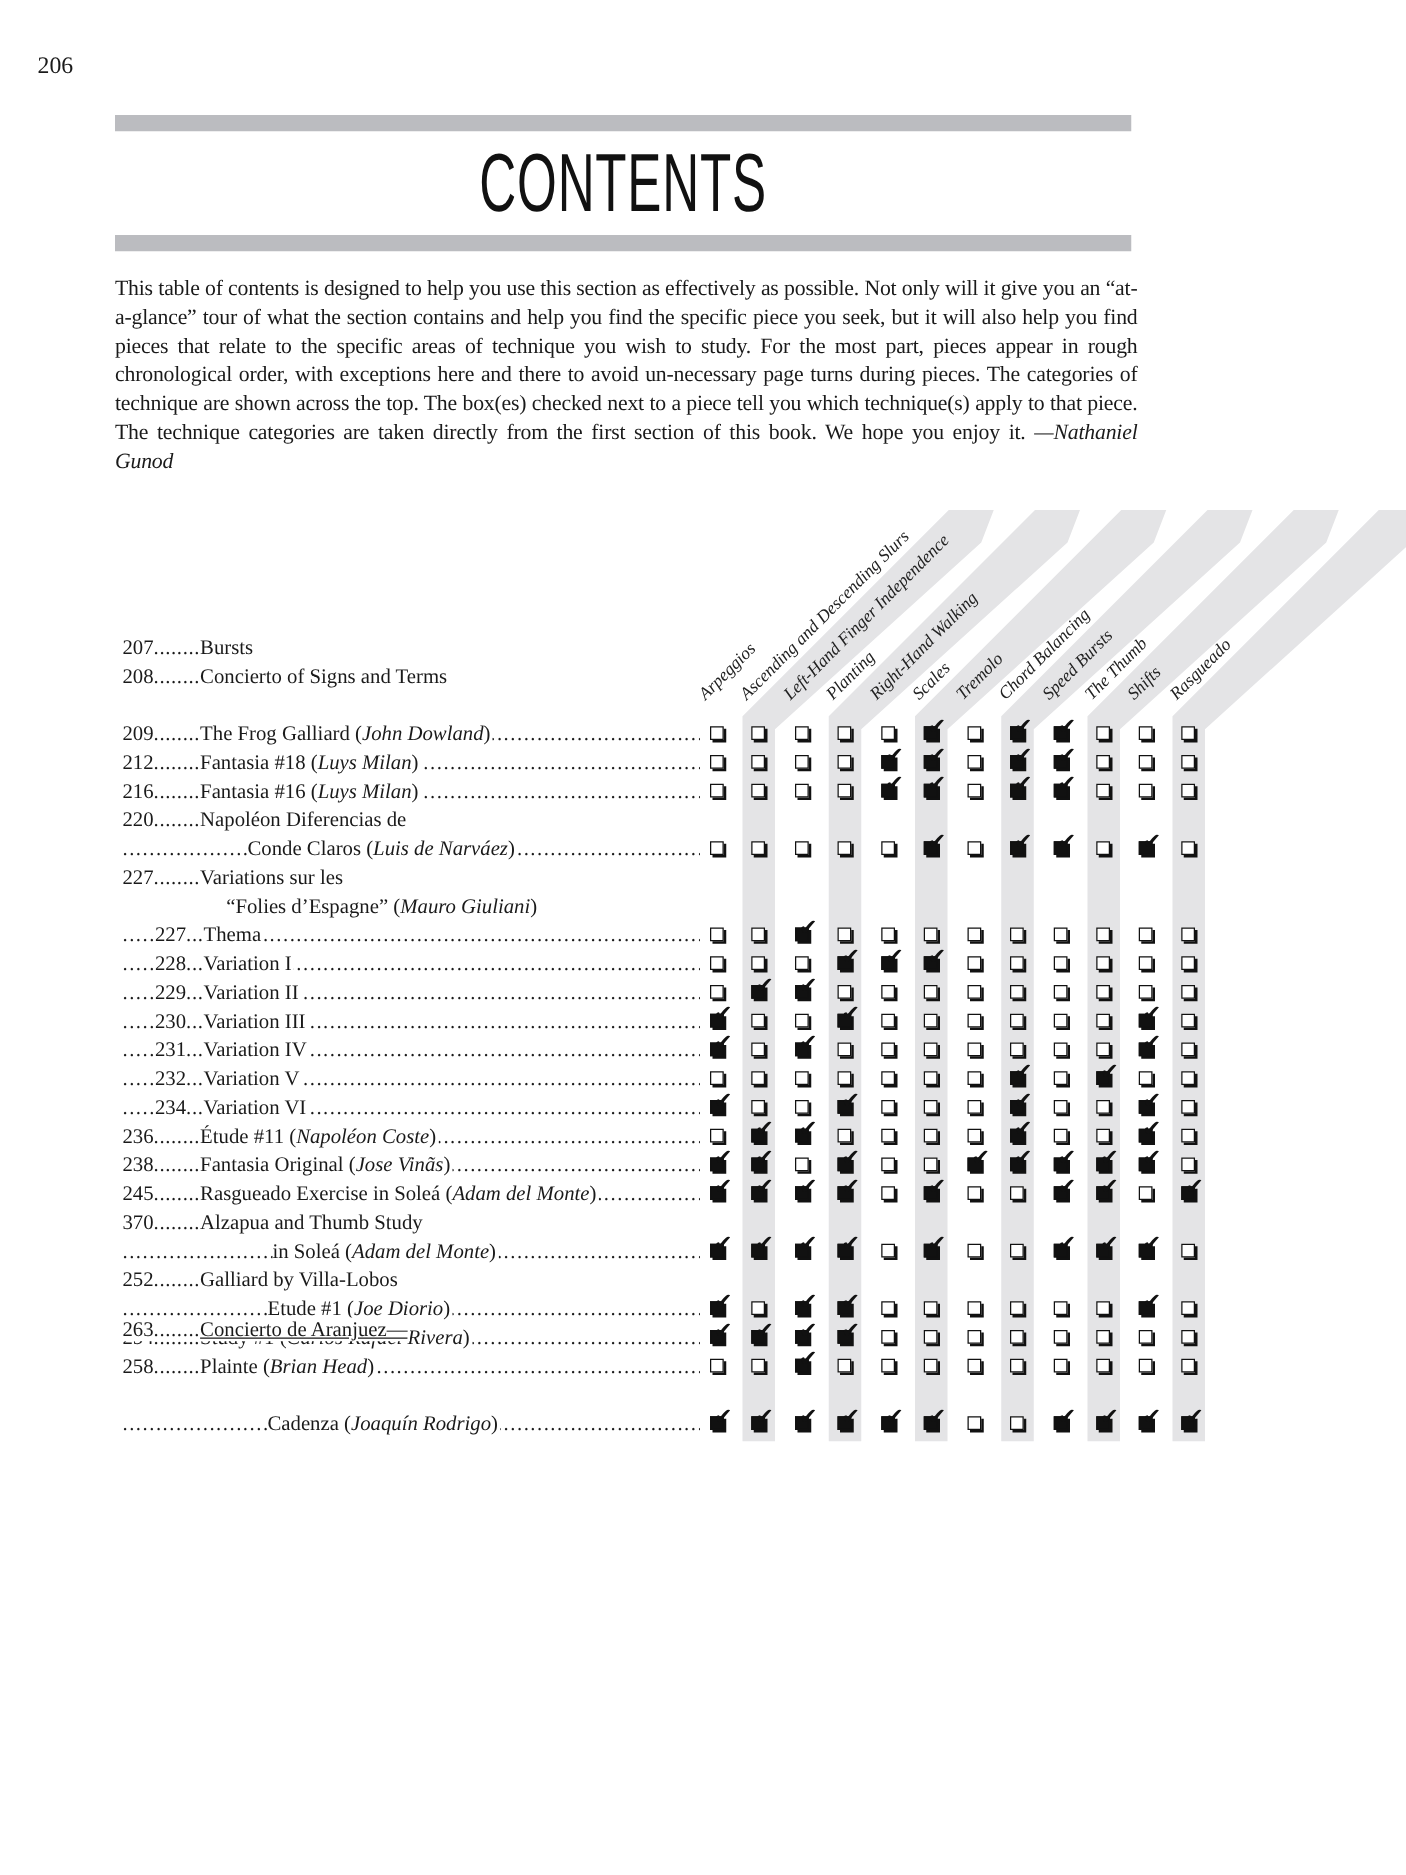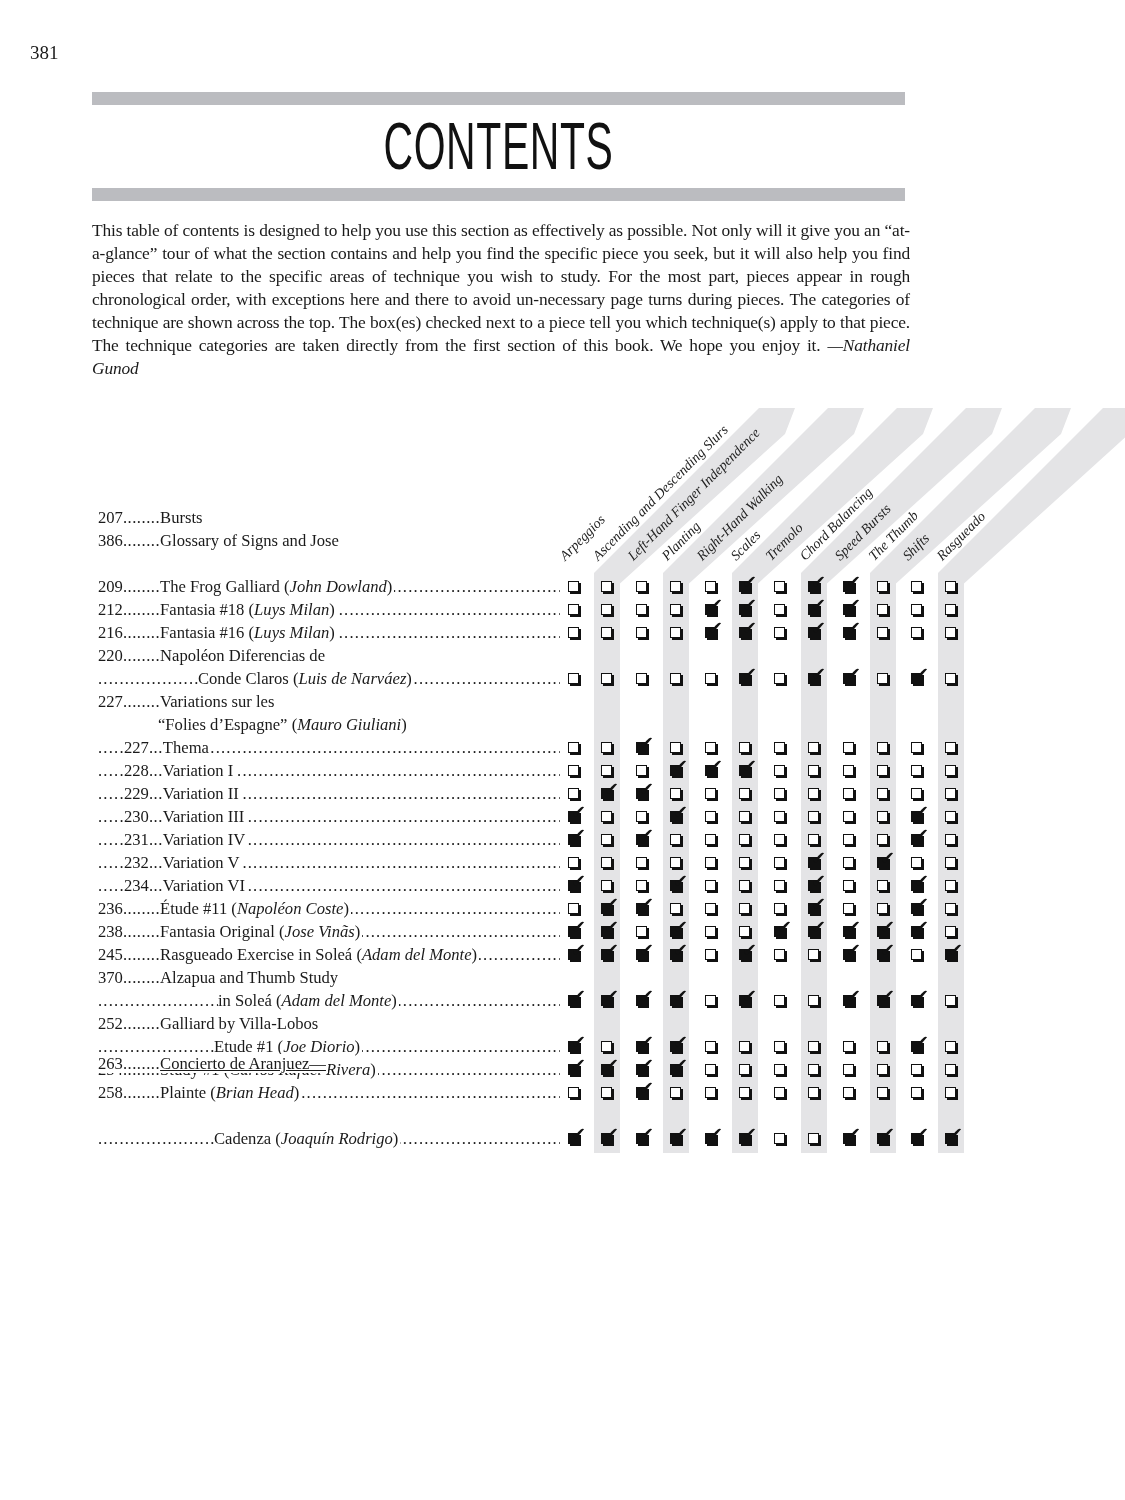--- a/index.html
+++ b/index.html
@@ -36,21 +36,21 @@
   .cb .box { position: absolute; left: 2px; top: 4px; width: 9px; height: 9px;
              border: 1.6px solid #111; background: #fff; box-shadow: 2px 2px 0 #111; }
   .cb.on .box { background: #111; }
   .cb .tick { position: absolute; left: 5px; top: -5px; font-size: 18px; font-weight: bold;
               line-height: 20px; color: #111; font-family: "DejaVu Sans", sans-serif; }
 </style>
 </head>
 <body>
 
 <div>
-  <div class="page-number">381</div>
+  <div class="page-number">206</div>
   <div class="rule top"></div>
   <div class="title">CONTENTS</div>
   <div class="rule bottom"></div>
 
   <p class="intro" style="margin:0">
     <span>This table of contents is designed to help you use this section as effectively as possible.  Not only will it give you an “at-a-glance” tour of what the section contains and help you find the specific piece you seek, but it will also help you find pieces that relate to the specific areas of technique you wish to study.  For the most part, pieces appear in rough chronological order, with exceptions here and there to avoid un-necessary page turns during pieces.  The categories of technique are shown across the top.  The box(es) checked next to a piece tell you which technique(s) apply to that piece.  The technique categories are taken directly from the first section of this book.  We hope you enjoy it. </span><span class="sig">—Nathaniel Gunod</span>
   </p>
 
   <svg class="stripes" xmlns="http://www.w3.org/2000/svg">
       <polygon points="594,1153 594,573 759,408 795,408 785,434 620,583.4 620,1153" fill="#e4e4e6"></polygon>
@@ -70,28 +70,28 @@
       <span class="hdr-label" style="left: 739px; top: 548px;">Scales</span>
       <span class="hdr-label" style="left: 774px; top: 548px;">Tremolo</span>
       <span class="hdr-label" style="left: 808px; top: 548px;">Chord Balancing</span>
       <span class="hdr-label" style="left: 843px; top: 548px;">Speed Bursts</span>
       <span class="hdr-label" style="left: 877px; top: 548px;">The Thumb</span>
       <span class="hdr-label" style="left: 911px; top: 548px;">Shifts</span>
       <span class="hdr-label" style="left: 945px; top: 548px;">Rasgueado</span>
     </div>
   <div class="toc" id="toc">
       <div class="toc-line" style="top: 506px;"><span class="txt" style="margin-left:0px"><span class="pg">207</span><span class="dots1">........</span><span class="ttl">Bursts</span></span></div>
-      <div class="toc-line" style="top: 529px;"><span class="txt" style="margin-left:0px"><span class="pg">386</span><span class="dots1">........</span><span class="ttl">Glossary of Signs and Jose</span></span></div>
+      <div class="toc-line" style="top: 529px;"><span class="txt" style="margin-left:0px"><span class="pg">208</span><span class="dots1">........</span><span class="ttl">Concierto of Signs and Terms</span></span></div>
       <div class="toc-line" style="top: 575px;"><span class="fill" style="left:0">........................................................................................................................................................................................................</span><span class="txt" style="margin-left:0px"><span class="pg">209</span><span class="dots1">........</span><span class="ttl">The Frog Galliard</span> (<span class="cmp">John Dowland</span>)</span></div>
       <div class="toc-line" style="top: 598px;"><span class="fill" style="left:0">........................................................................................................................................................................................................</span><span class="txt" style="margin-left:0px"><span class="pg">212</span><span class="dots1">........</span><span class="ttl">Fantasia #18</span> (<span class="cmp">Luys Milan</span>)</span></div>
       <div class="toc-line" style="top: 621px;"><span class="fill" style="left:0">........................................................................................................................................................................................................</span><span class="txt" style="margin-left:0px"><span class="pg">216</span><span class="dots1">........</span><span class="ttl">Fantasia #16</span> (<span class="cmp">Luys Milan</span>)</span></div>
       <div class="toc-line" style="top: 644px;"><span class="txt" style="margin-left:0px"><span class="pg">220</span><span class="dots1">........</span><span class="ttl">Napoléon Diferencias de</span></span></div>
       <div class="toc-line" style="top: 667px;"><span class="fill" style="left:0">........................................................................................................................................................................................................</span><span class="txt" style="margin-left:100px"><span class="ttl">Conde Claros</span> (<span class="cmp">Luis de Narváez</span>)</span></div>
       <div class="toc-line" style="top: 690px;"><span class="txt" style="margin-left:0px"><span class="pg">227</span><span class="dots1">........</span><span class="ttl">Variations sur les</span></span></div>
-      <div class="toc-line" style="top: 713px;"><span class="txt" style="margin-left:60px"><span class="ttl">“Folies d’Espagne”</span> (<span class="cmp">Mauro Giuliani</span>)</span></div>
+      <div class="toc-line" style="top: 713px;"><span class="txt" style="margin-left:83px"><span class="ttl">“Folies d’Espagne”</span> (<span class="cmp">Mauro Giuliani</span>)</span></div>
       <div class="toc-line" style="top: 736px;"><span class="fill" style="left:0">........................................................................................................................................................................................................</span><span class="txt" style="margin-left:26px"><span class="pg">227</span><span class="dots1">...</span><span class="ttl">Thema</span></span></div>
       <div class="toc-line" style="top: 759px;"><span class="fill" style="left:0">........................................................................................................................................................................................................</span><span class="txt" style="margin-left:26px"><span class="pg">228</span><span class="dots1">...</span><span class="ttl">Variation I</span></span></div>
       <div class="toc-line" style="top: 782px;"><span class="fill" style="left:0">........................................................................................................................................................................................................</span><span class="txt" style="margin-left:26px"><span class="pg">229</span><span class="dots1">...</span><span class="ttl">Variation II</span></span></div>
       <div class="toc-line" style="top: 805px;"><span class="fill" style="left:0">........................................................................................................................................................................................................</span><span class="txt" style="margin-left:26px"><span class="pg">230</span><span class="dots1">...</span><span class="ttl">Variation III</span></span></div>
       <div class="toc-line" style="top: 828px;"><span class="fill" style="left:0">........................................................................................................................................................................................................</span><span class="txt" style="margin-left:26px"><span class="pg">231</span><span class="dots1">...</span><span class="ttl">Variation IV</span></span></div>
       <div class="toc-line" style="top: 851px;"><span class="fill" style="left:0">........................................................................................................................................................................................................</span><span class="txt" style="margin-left:26px"><span class="pg">232</span><span class="dots1">...</span><span class="ttl">Variation V</span></span></div>
       <div class="toc-line" style="top: 874px;"><span class="fill" style="left:0">........................................................................................................................................................................................................</span><span class="txt" style="margin-left:26px"><span class="pg">234</span><span class="dots1">...</span><span class="ttl">Variation VI</span></span></div>
       <div class="toc-line" style="top: 897px;"><span class="fill" style="left:0">........................................................................................................................................................................................................</span><span class="txt" style="margin-left:0px"><span class="pg">236</span><span class="dots1">........</span><span class="ttl">Étude #11</span> (<span class="cmp">Napoléon Coste</span>)</span></div>
       <div class="toc-line" style="top: 920px;"><span class="fill" style="left:0">........................................................................................................................................................................................................</span><span class="txt" style="margin-left:0px"><span class="pg">238</span><span class="dots1">........</span><span class="ttl">Fantasia Original</span> (<span class="cmp">Jose Vinãs</span>)</span></div>
       <div class="toc-line" style="top: 943px;"><span class="fill" style="left:0">........................................................................................................................................................................................................</span><span class="txt" style="margin-left:0px"><span class="pg">245</span><span class="dots1">........</span><span class="ttl">Rasgueado Exercise in Soleá</span> (<span class="cmp">Adam del Monte</span>)</span></div>

